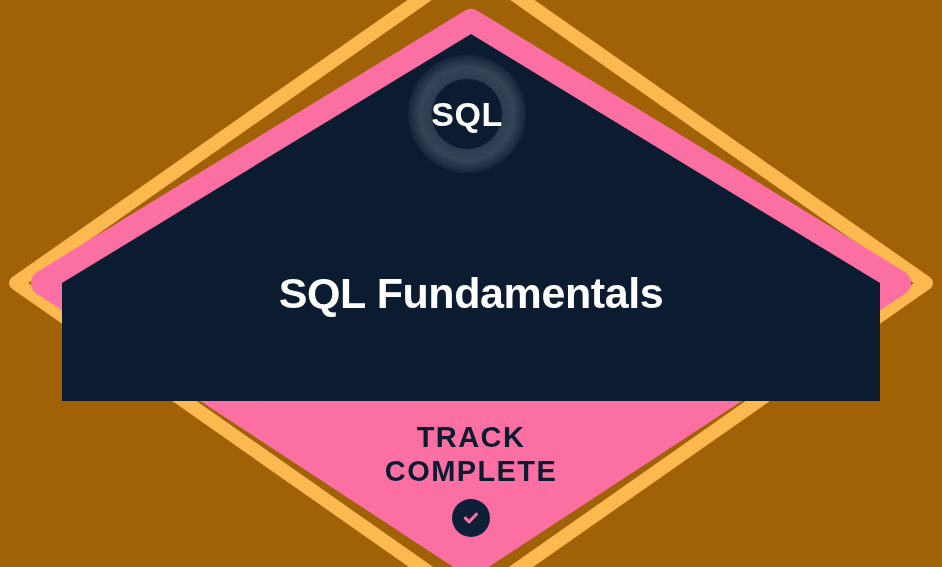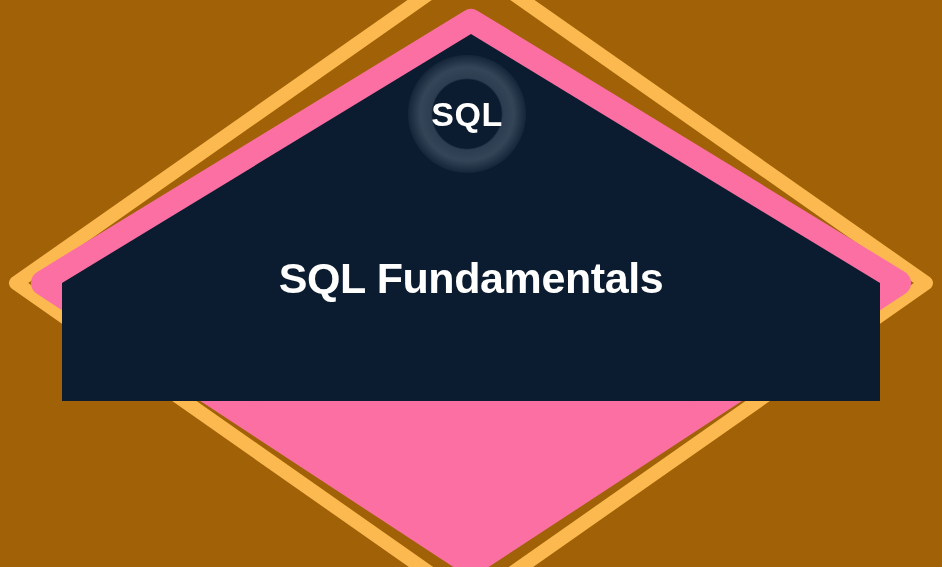--- a/index.html
+++ b/index.html
@@ -69,21 +69,21 @@
     font-weight: 700;
     letter-spacing: 0.5px;
     line-height: 1;
     font-family: "Liberation Sans", sans-serif;
   }
 
   
   #track-title {
     position: absolute;
     left: 0;
-    top: 255px;
+    top: 270px;
     width: 942px;
     text-align: center;
     color: #ffffff;
     font-size: 43px;
     font-weight: 700;
     letter-spacing: -0.4px;
     line-height: 1.1;
     font-family: "Liberation Sans", sans-serif;
   }
 
@@ -161,15 +161,25 @@
   </svg>
 
   <div class="overlay">
 
     <div id="track-chip">
       <span id="track-chip-label">SQL</span>
     </div>
 
     <div id="track-title">SQL Fundamentals</div>
 
+    <div id="completion-banner">
+      <span class="status-line">TRACK</span>
+      <span class="status-line">COMPLETE</span>
+
+      <div id="check-badge">
+        <svg width="22" height="22" viewBox="0 0 22 22" xmlns="http://www.w3.org/2000/svg">
+          <path d="M 5.4 11.2 L 9.1 14.9 L 16.4 7.2" fill="none" stroke="#fc6fa3" stroke-width="3.1" stroke-linecap="round" stroke-linejoin="round"></path>
+        </svg>
+      </div>
+    </div>
 
   </div>
 </div>
 
 </body></html>

